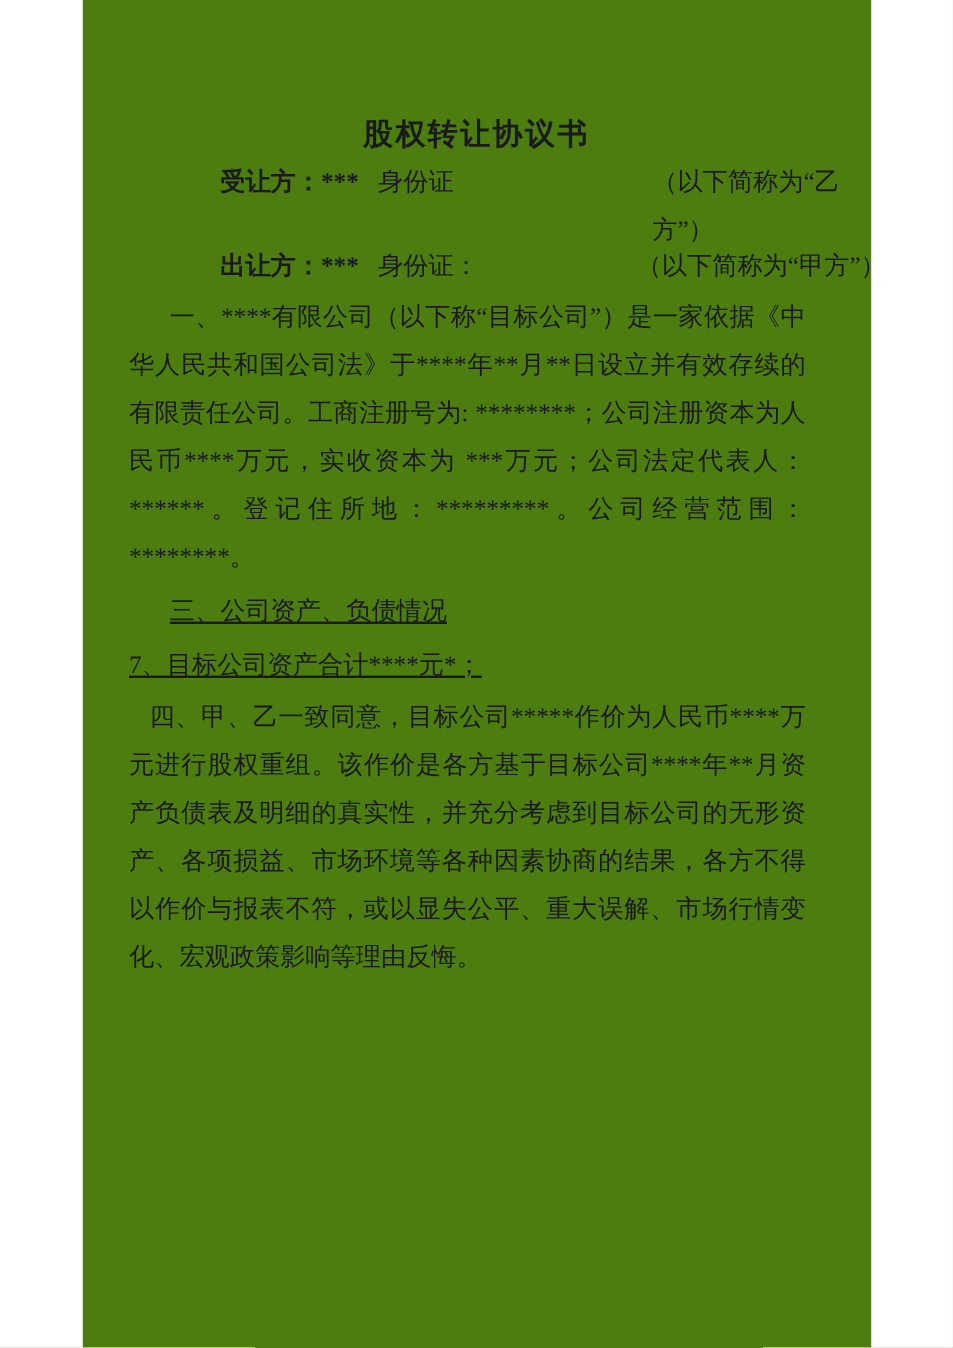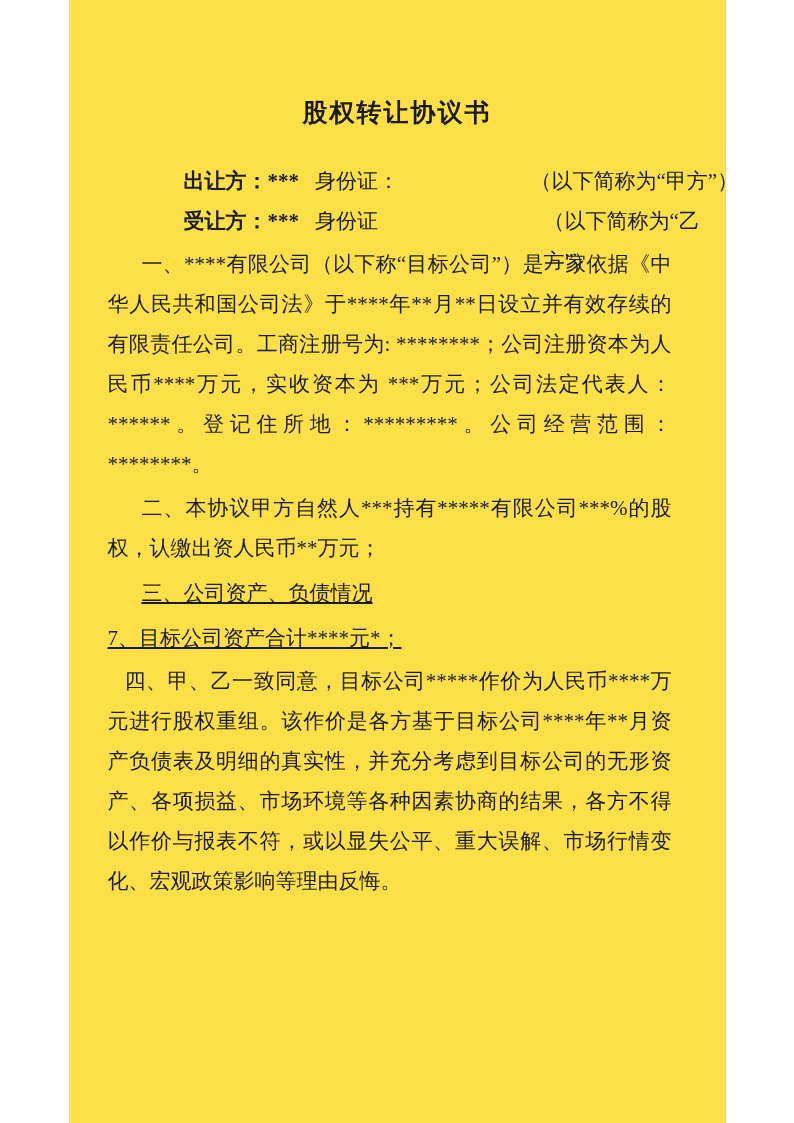--- a/index.html
+++ b/index.html
@@ -5,21 +5,21 @@
   html, body {
     margin: 0;
     padding: 0;
     background: #ffffff;
   }
   .page {
     position: relative;
     width: 657px;
     height: 1123px;
     margin: 0 auto;
-    background: #fde047;
+    background: #4d7c0f;
     color: #1a1a1a;
     font-family: "Liberation Serif", "DejaVu Serif", serif;
     overflow: hidden;
     box-sizing: border-box;
     padding-top: 95px;
   }
   .title {
     margin: 0;
     text-align: center;
     font-size: 25px;
@@ -55,33 +55,32 @@
   .indent2 { text-indent: 34px; }
   .indent1 { text-indent: 17px; }
 </style>
 </head>
 <body>
 
 <div class="page">
 
   <h1 class="title">股权转让协议书</h1>
 
+  <div class="content-line party">
+    <span class="role">受让方：***</span><span class="idlabel">身份证</span>
+    <span class="alias pos-b">（以下简称为“乙方”）</span>
+  </div>
+
   <div class="content-line party first">
     <span class="role">出让方：***</span><span class="idlabel">身份证：</span>
     <span class="alias pos-a">（以下简称为“甲方”）</span>
   </div>
 
-  <div class="content-line party">
-    <span class="role">受让方：***</span><span class="idlabel">身份证</span>
-    <span class="alias pos-b">（以下简称为“乙方”）</span>
-  </div>
-
   <p class="para indent2 mt-3">一、****有限公司（以下称“目标公司”）是一家依据《中华人民共和国公司法》于****年**月**日设立并有效存续的有限责任公司。工商注册号为: ********；公司注册资本为人民币****万元，实收资本为 ***万元；公司法定代表人：******。登记住所地：*********。公司经营范围：********。</p>
 
-  <p class="para indent2 mt-4">二、本协议甲方自然人***持有*****有限公司***%的股权，认缴出资人民币**万元；</p>
 
   <p class="para indent2 mt-5">三、公司资产、负债情况</p>
 
   <p class="para mt-5">7、目标公司资产合计****元*；</p>
 
 
 
 
   <p class="para indent1 mt-3">四、甲、乙一致同意，目标公司*****作价为人民币****万元进行股权重组。该作价是各方基于目标公司****年**月资产负债表及明细的真实性，并充分考虑到目标公司的无形资产、各项损益、市场环境等各种因素协商的结果，各方不得以作价与报表不符，或以显失公平、重大误解、市场行情变化、宏观政策影响等理由反悔。</p>
 

